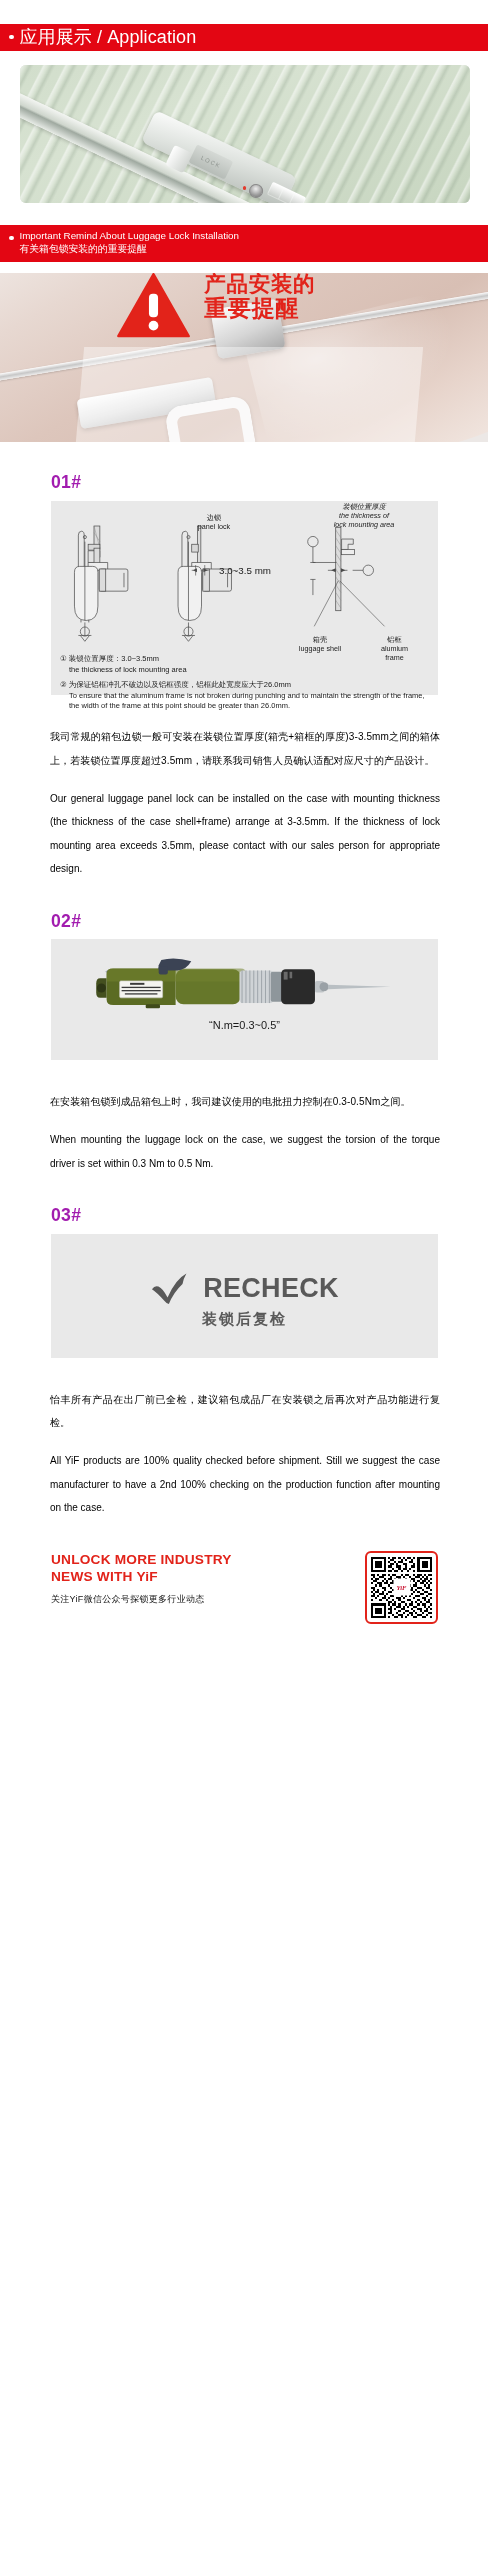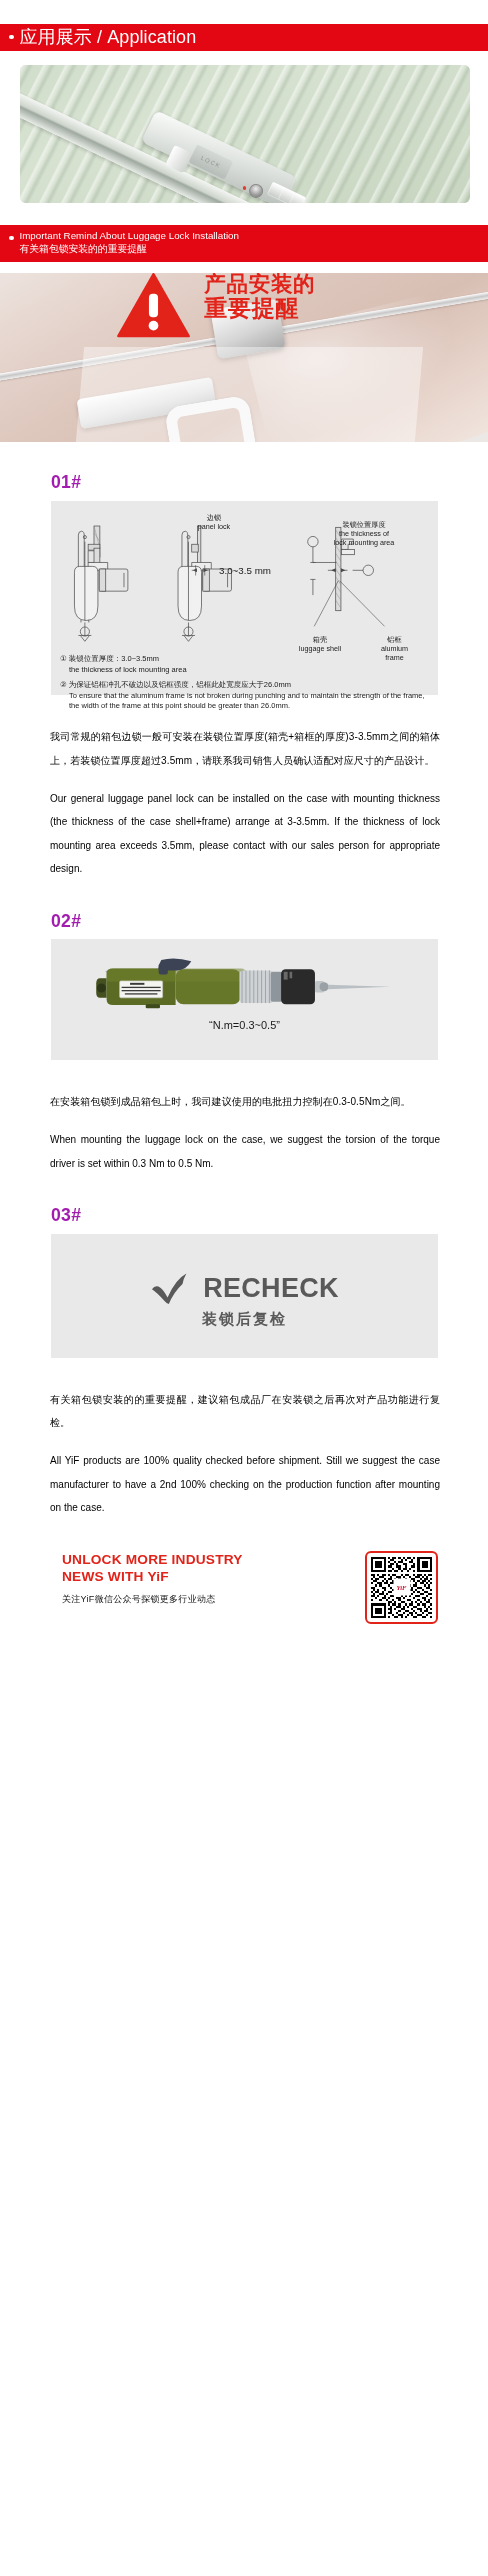--- a/index.html
+++ b/index.html
@@ -188,21 +188,21 @@
   .grey-panel {
     width: 387px; margin: 0 auto 0 51px;
     background: #e9e9e9;
   }
 
   
   .diag { height: 194px; position: relative; padding-top: 6.5px; }
   .diag .cn { font-size: 7.2px; color: #1b1b1b; text-align: center; line-height: 9px; }
   .diag .en { font-size: 7.2px; color: #1b1b1b; text-align: center; line-height: 9px; }
   .lbl-panel { position: absolute; left: 124px; top: 11.7px; width: 78px; }
-  .lbl-thick { position: absolute; left: 248px; top: 19px; width: 130px; }
+  .lbl-thick { position: absolute; left: 248px; top: 1px; width: 130px; font-style: italic; }
   .dim-txt { position: absolute; left: 168px; top: 64px; font-size: 9.8px; color: #1b1b1b; white-space: nowrap; }
   .lbl-shell { position: absolute; left: 233px; top: 134px; width: 72px; }
   .lbl-alum { position: absolute; left: 312px; top: 134px; width: 63px; }
   .notes { position: absolute; left: 9px; top: 153px; width: 369px; }
   .notes .n { font-size: 7.5px; color: #1b1b1b; line-height: 10.4px; }
   .notes .n .ind { display: block; padding-left: 9px; }
   .notes .n2 { margin-top: 5.2px; }
   svg.draw { position: absolute; left: 0; top: 0; }
 
   
@@ -232,21 +232,21 @@
     font-size: 10px; line-height: 23.5px; color: #000000;
     text-align: justify;
   }
   .para.cn { letter-spacing: 0.1px; }
   .gap-s { height: 14.3px; }
   .gap-m { height: 22px; }
   .gap-l { height: 30px; }
 
   
   .footer {
-    position: relative; margin: 31px 0 0 11px; padding: 0 0 0 51px;
+    position: relative; margin: 31px 0 0 0; padding: 0 0 0 51px;
     display: flex; align-items: flex-start;
   }
   .footer .ftxt { flex: 1; }
   .footer .f-en {
     color: #e2231a; font-weight: bold; font-size: 13.7px; line-height: 17px;
     letter-spacing: 0.2px;
   }
   .footer .f-cn { margin-top: 7.8px; font-size: 9px; color: #141414; letter-spacing: 0.3px; }
   .qr-box {
     width: 73px; height: 73px; margin-right: 51px;
@@ -490,21 +490,21 @@
       <svg viewBox="0 0 60 60" width="39" height="39" aria-hidden="true">
         <path d="M3 31 q4 -6 10 -4 q7 3 14 17 q12 -28 29 -37 q-5 9 -6 16 q-14 13 -21 31 q-4 -1 -7 -5 q-10 -12 -19 -18 z" fill="#595959"></path>
       </svg>
     </span>
     <span class="rtxt">RECHECK</span>
   </div>
   <div class="recheck-cn">装锁后复检</div>
 </div>
 
 <div class="gap-l"></div>
-<div class="para cn">有关箱包锁安装的的重要提醒，建议箱包成品厂在安装锁之后再次对产品功能进行复检。</div>
+<div class="para cn">怡丰所有产品在出厂前已全检，建议箱包成品厂在安装锁之后再次对产品功能进行复检。</div>
 <div class="gap-s"></div>
 <div class="para">All YiF products are 100% quality checked before shipment. Still we suggest the case manufacturer to have a 2nd 100% checking on the production function after mounting on the case.</div>
 
 <div class="footer">
   <div class="ftxt">
     <div class="f-en">UNLOCK MORE INDUSTRY</div>
     <div class="f-en">NEWS WITH YiF</div>
     <div class="f-cn">关注YiF微信公众号探锁更多行业动态</div>
   </div>
   <div class="qr-box">

